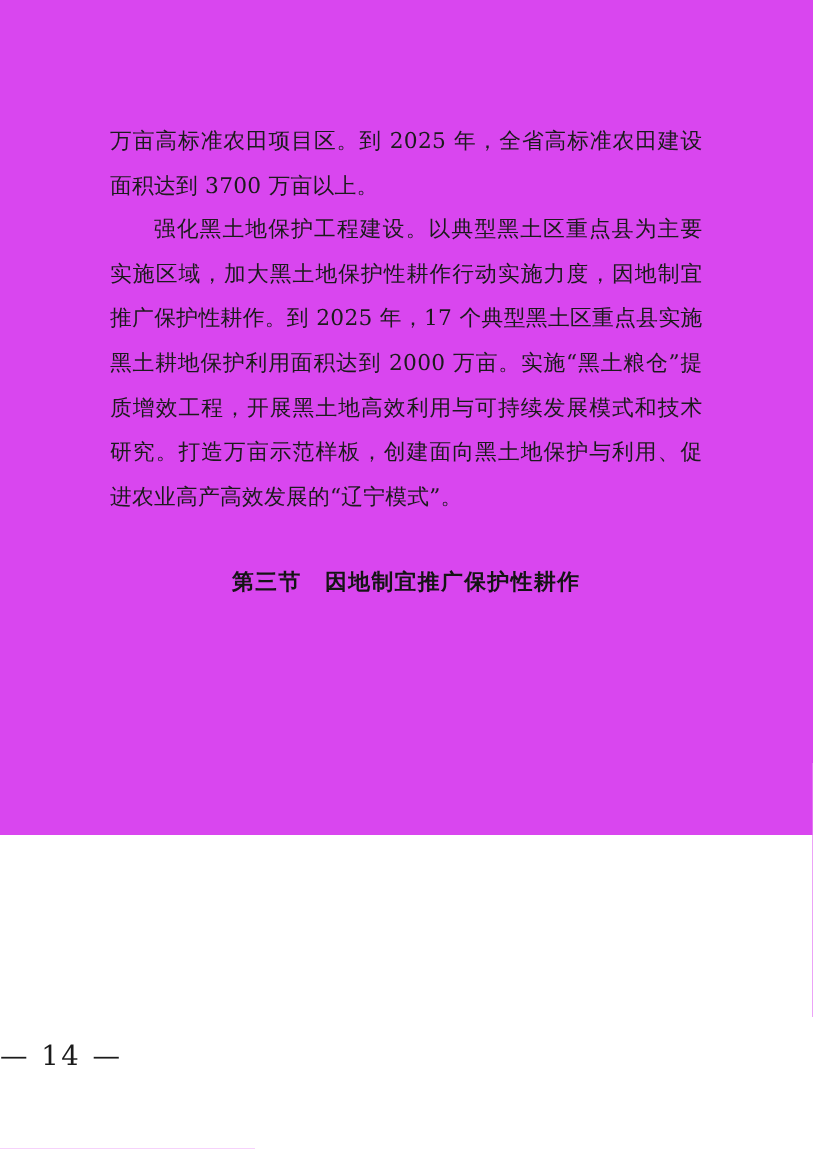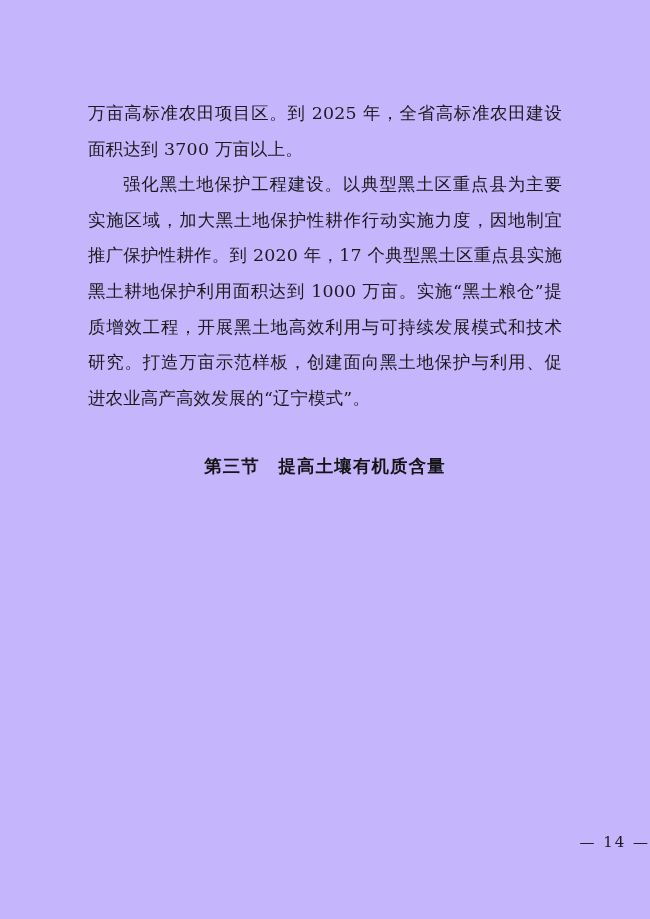--- a/index.html
+++ b/index.html
@@ -9,22 +9,22 @@
   body {
     width: 650px;
     height: 919px;
     background: #ffffff;
     font-family: "DejaVu Serif", serif;
     overflow: hidden;
   }
   .page {
     position: relative;
     width: 650px;
-    height: 919px;
-    background: #c4b5fd;
+    height: 668px;
+    background: #d946ef;
     box-sizing: border-box;
     padding-left: 32px;
   }
   .content {
     position: absolute;
     left: 88px;
     top: 96px;
     width: 474px;
   }
   p.para {
@@ -54,41 +54,41 @@
     height: 33px;
   }
   .spacer-title-after {
     height: 16px;
   }
   .footer {
     position: absolute;
     left: 0;
     top: 833px;
     width: 650px;
-    text-align: right;
-    font-size: 15px;
+    text-align: left;
+    font-size: 22px;
     color: #1b1b1b;
     letter-spacing: 2px;
     font-family: "DejaVu Serif", serif;
   }
 </style>
 </head>
 <body>
 
 <div class="page">
   <div class="content">
 
     <p class="para">万亩高标准农田项目区。到 2025 年，全省高标准农田建设面积达到 3700 万亩以上。</p>
 
-    <p class="para indent">强化黑土地保护工程建设。以典型黑土区重点县为主要实施区域，加大黑土地保护性耕作行动实施力度，因地制宜推广保护性耕作。到 2020 年，17 个典型黑土区重点县实施黑土耕地保护利用面积达到 1000 万亩。实施“黑土粮仓”提质增效工程，开展黑土地高效利用与可持续发展模式和技术研究。打造万亩示范样板，创建面向黑土地保护与利用、促进农业高产高效发展的“辽宁模式”。</p>
+    <p class="para indent">强化黑土地保护工程建设。以典型黑土区重点县为主要实施区域，加大黑土地保护性耕作行动实施力度，因地制宜推广保护性耕作。到 2025 年，17 个典型黑土区重点县实施黑土耕地保护利用面积达到 2000 万亩。实施“黑土粮仓”提质增效工程，开展黑土地高效利用与可持续发展模式和技术研究。打造万亩示范样板，创建面向黑土地保护与利用、促进农业高产高效发展的“辽宁模式”。</p>
 
 
     <div class="spacer-title"></div>
 
-    <p class="section-title">第三节　提高土壤有机质含量</p>
+    <p class="section-title">第三节　因地制宜推广保护性耕作</p>
 
     <div class="spacer-title-after"></div>
 
 
   </div>
 
   <div class="footer">—  14  —</div>
 </div>
 
 </body></html>

